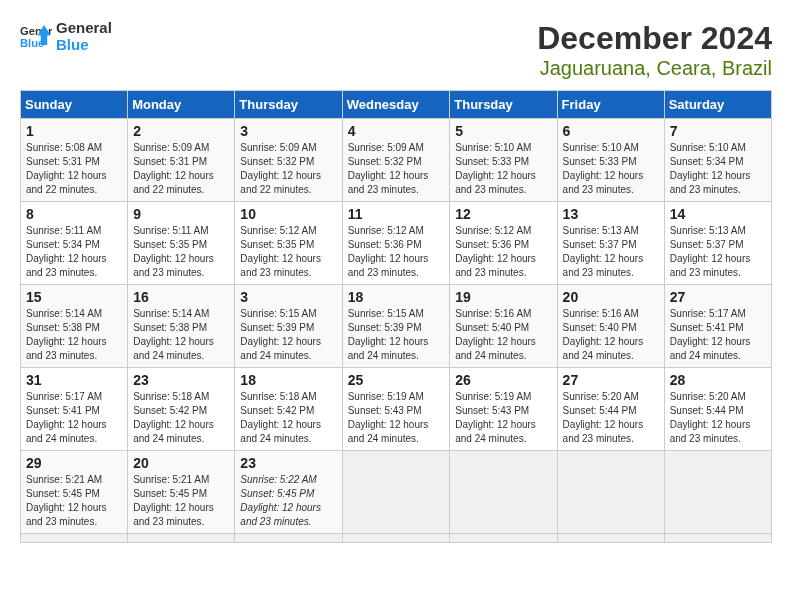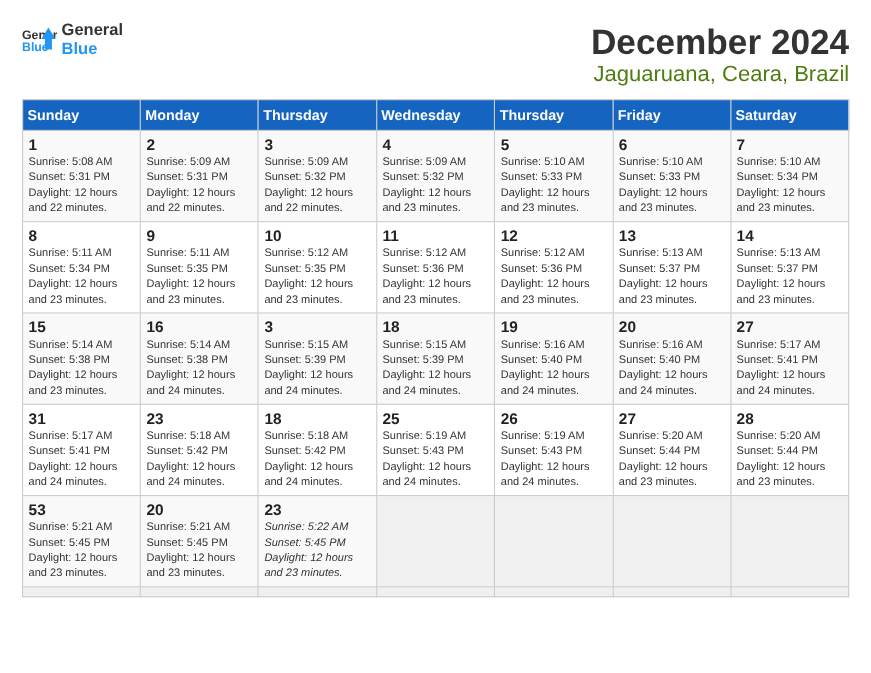--- a/index.html
+++ b/index.html
@@ -315,21 +315,21 @@
           <td>
             <span class="day-num">28</span>
             <div class="day-info" style="white-space: pre-line;">Sunrise: 5:20 AM
 Sunset: 5:44 PM
 Daylight: 12 hours
 and 23 minutes.</div>
           </td>
         </tr>
         <tr>
           <td>
-            <span class="day-num">53</span>
+            <span class="day-num">29</span>
             <div class="day-info" style="white-space: pre-line;">Sunrise: 5:21 AM
 Sunset: 5:45 PM
 Daylight: 12 hours
 and 23 minutes.</div>
           </td>
           <td>
             <span class="day-num">20</span>
             <div class="day-info" style="white-space: pre-line;">Sunrise: 5:21 AM
 Sunset: 5:45 PM
 Daylight: 12 hours

